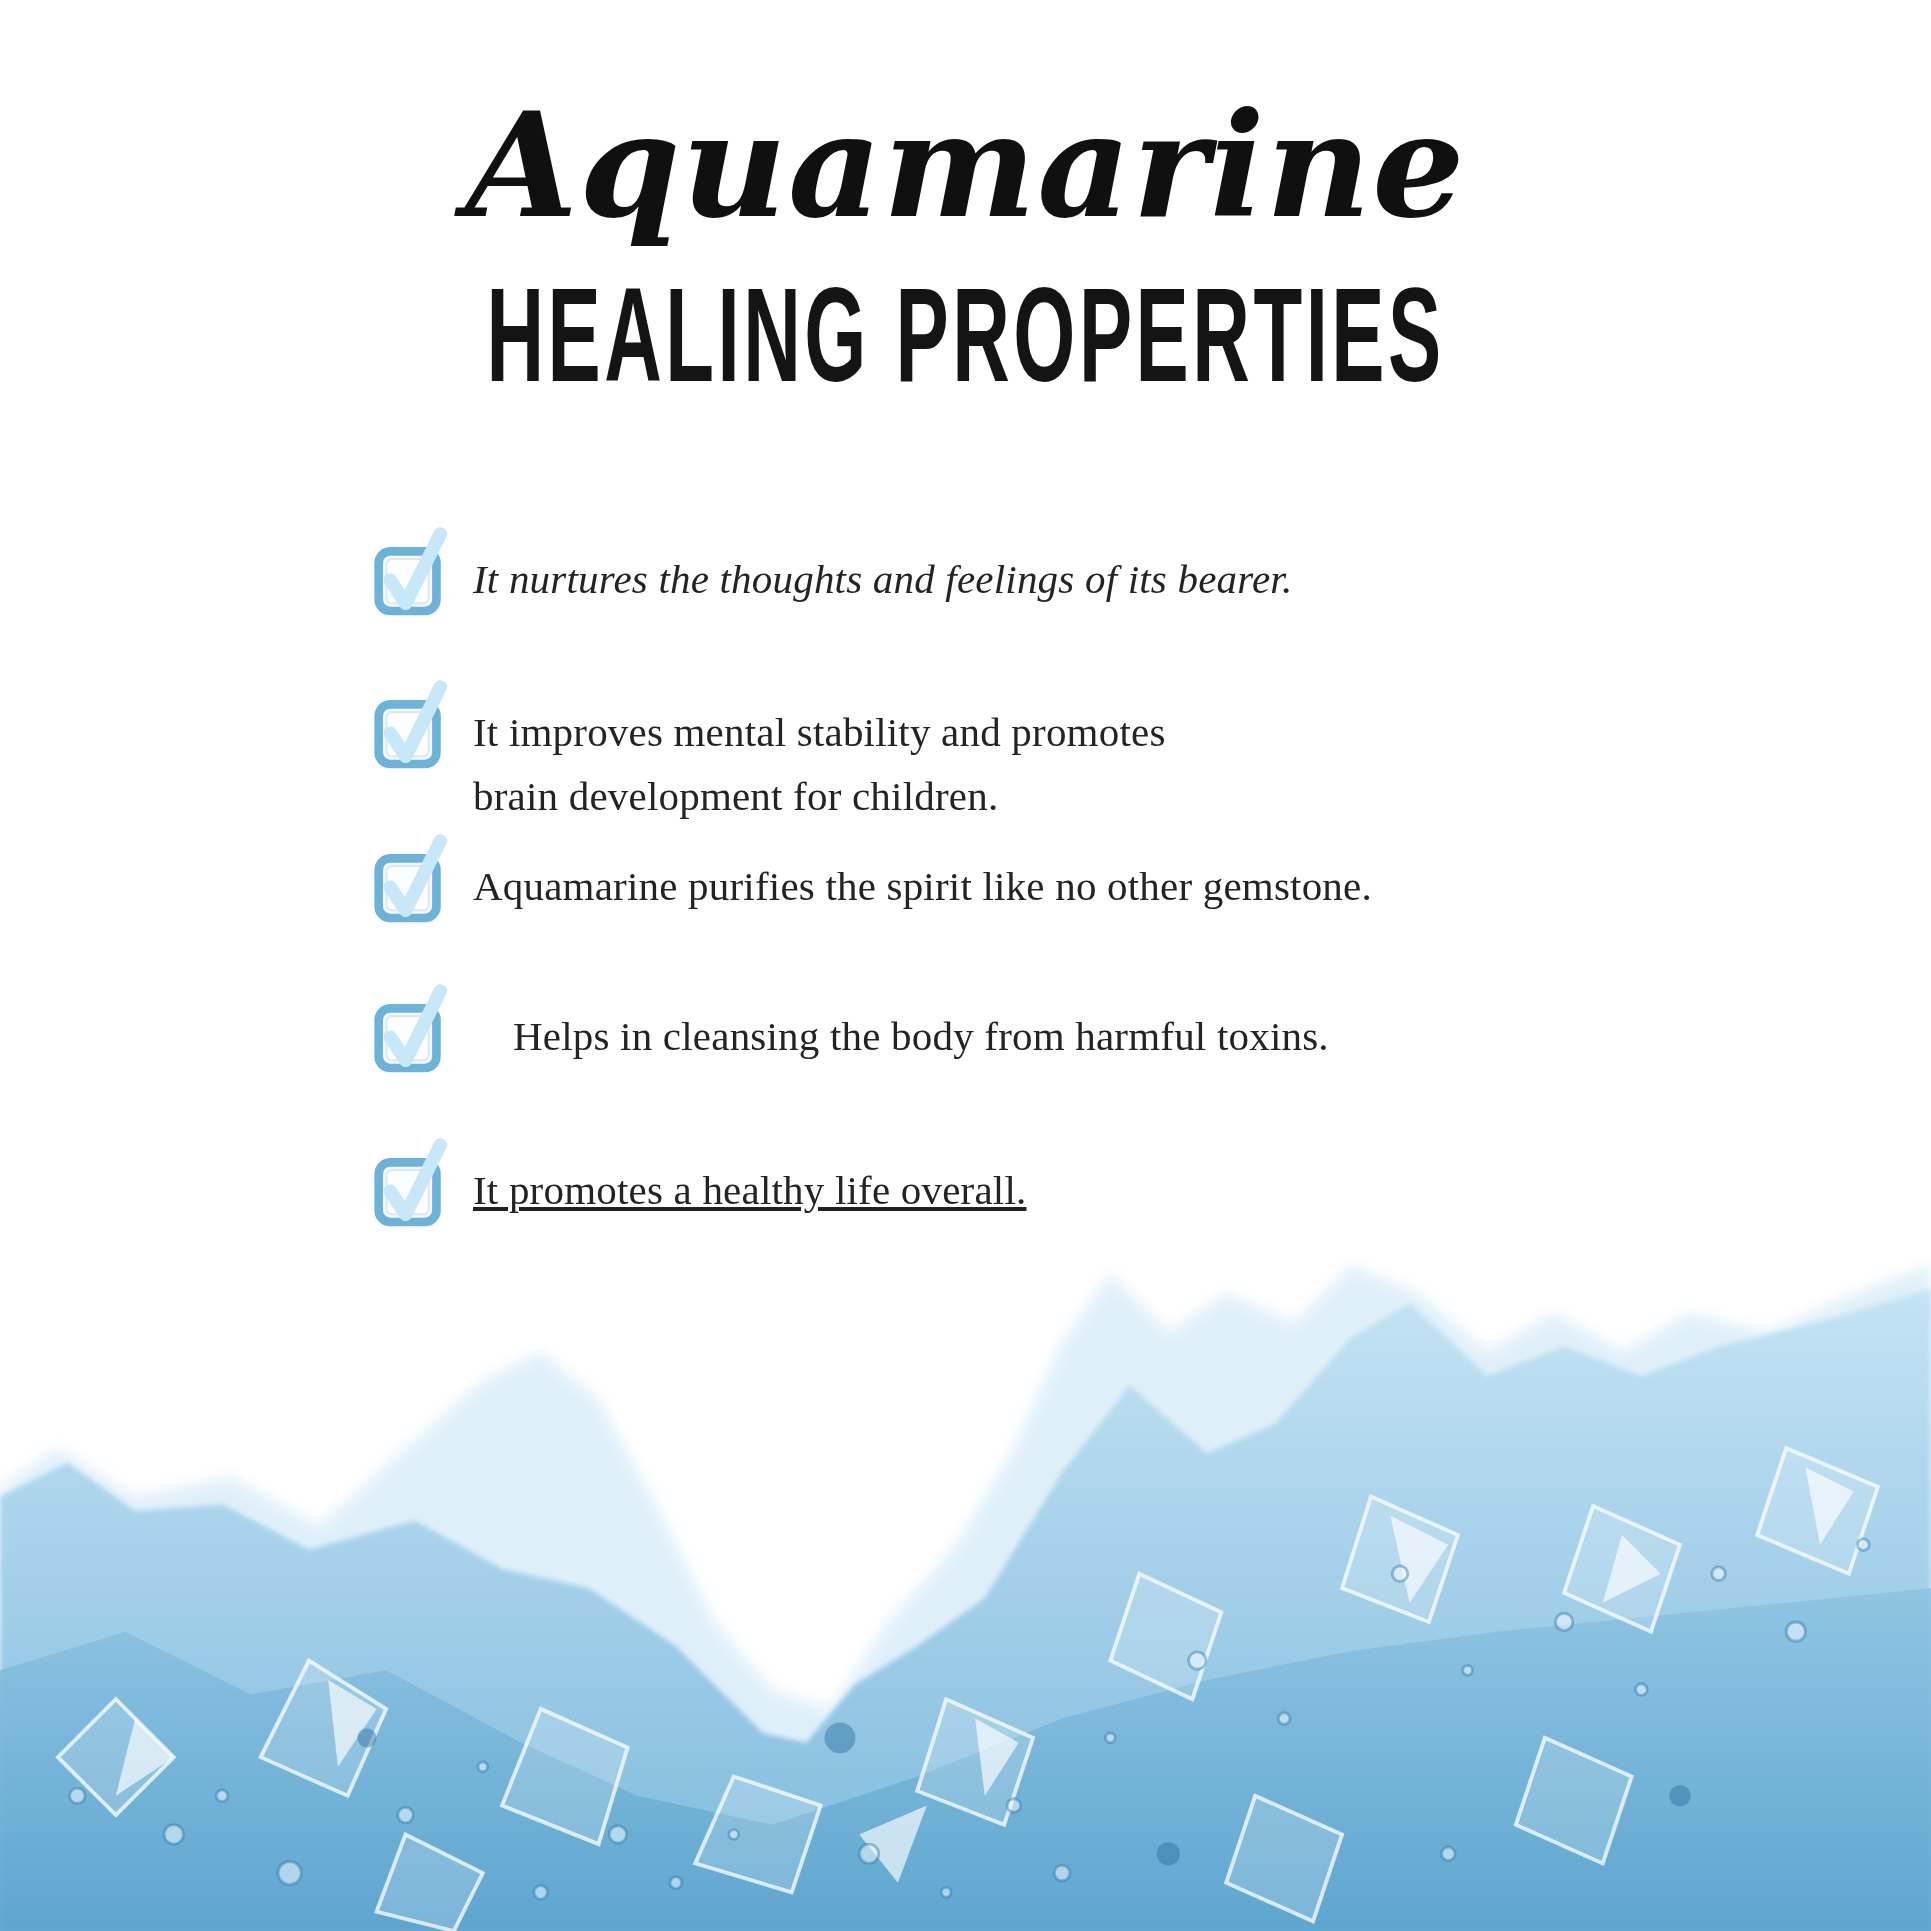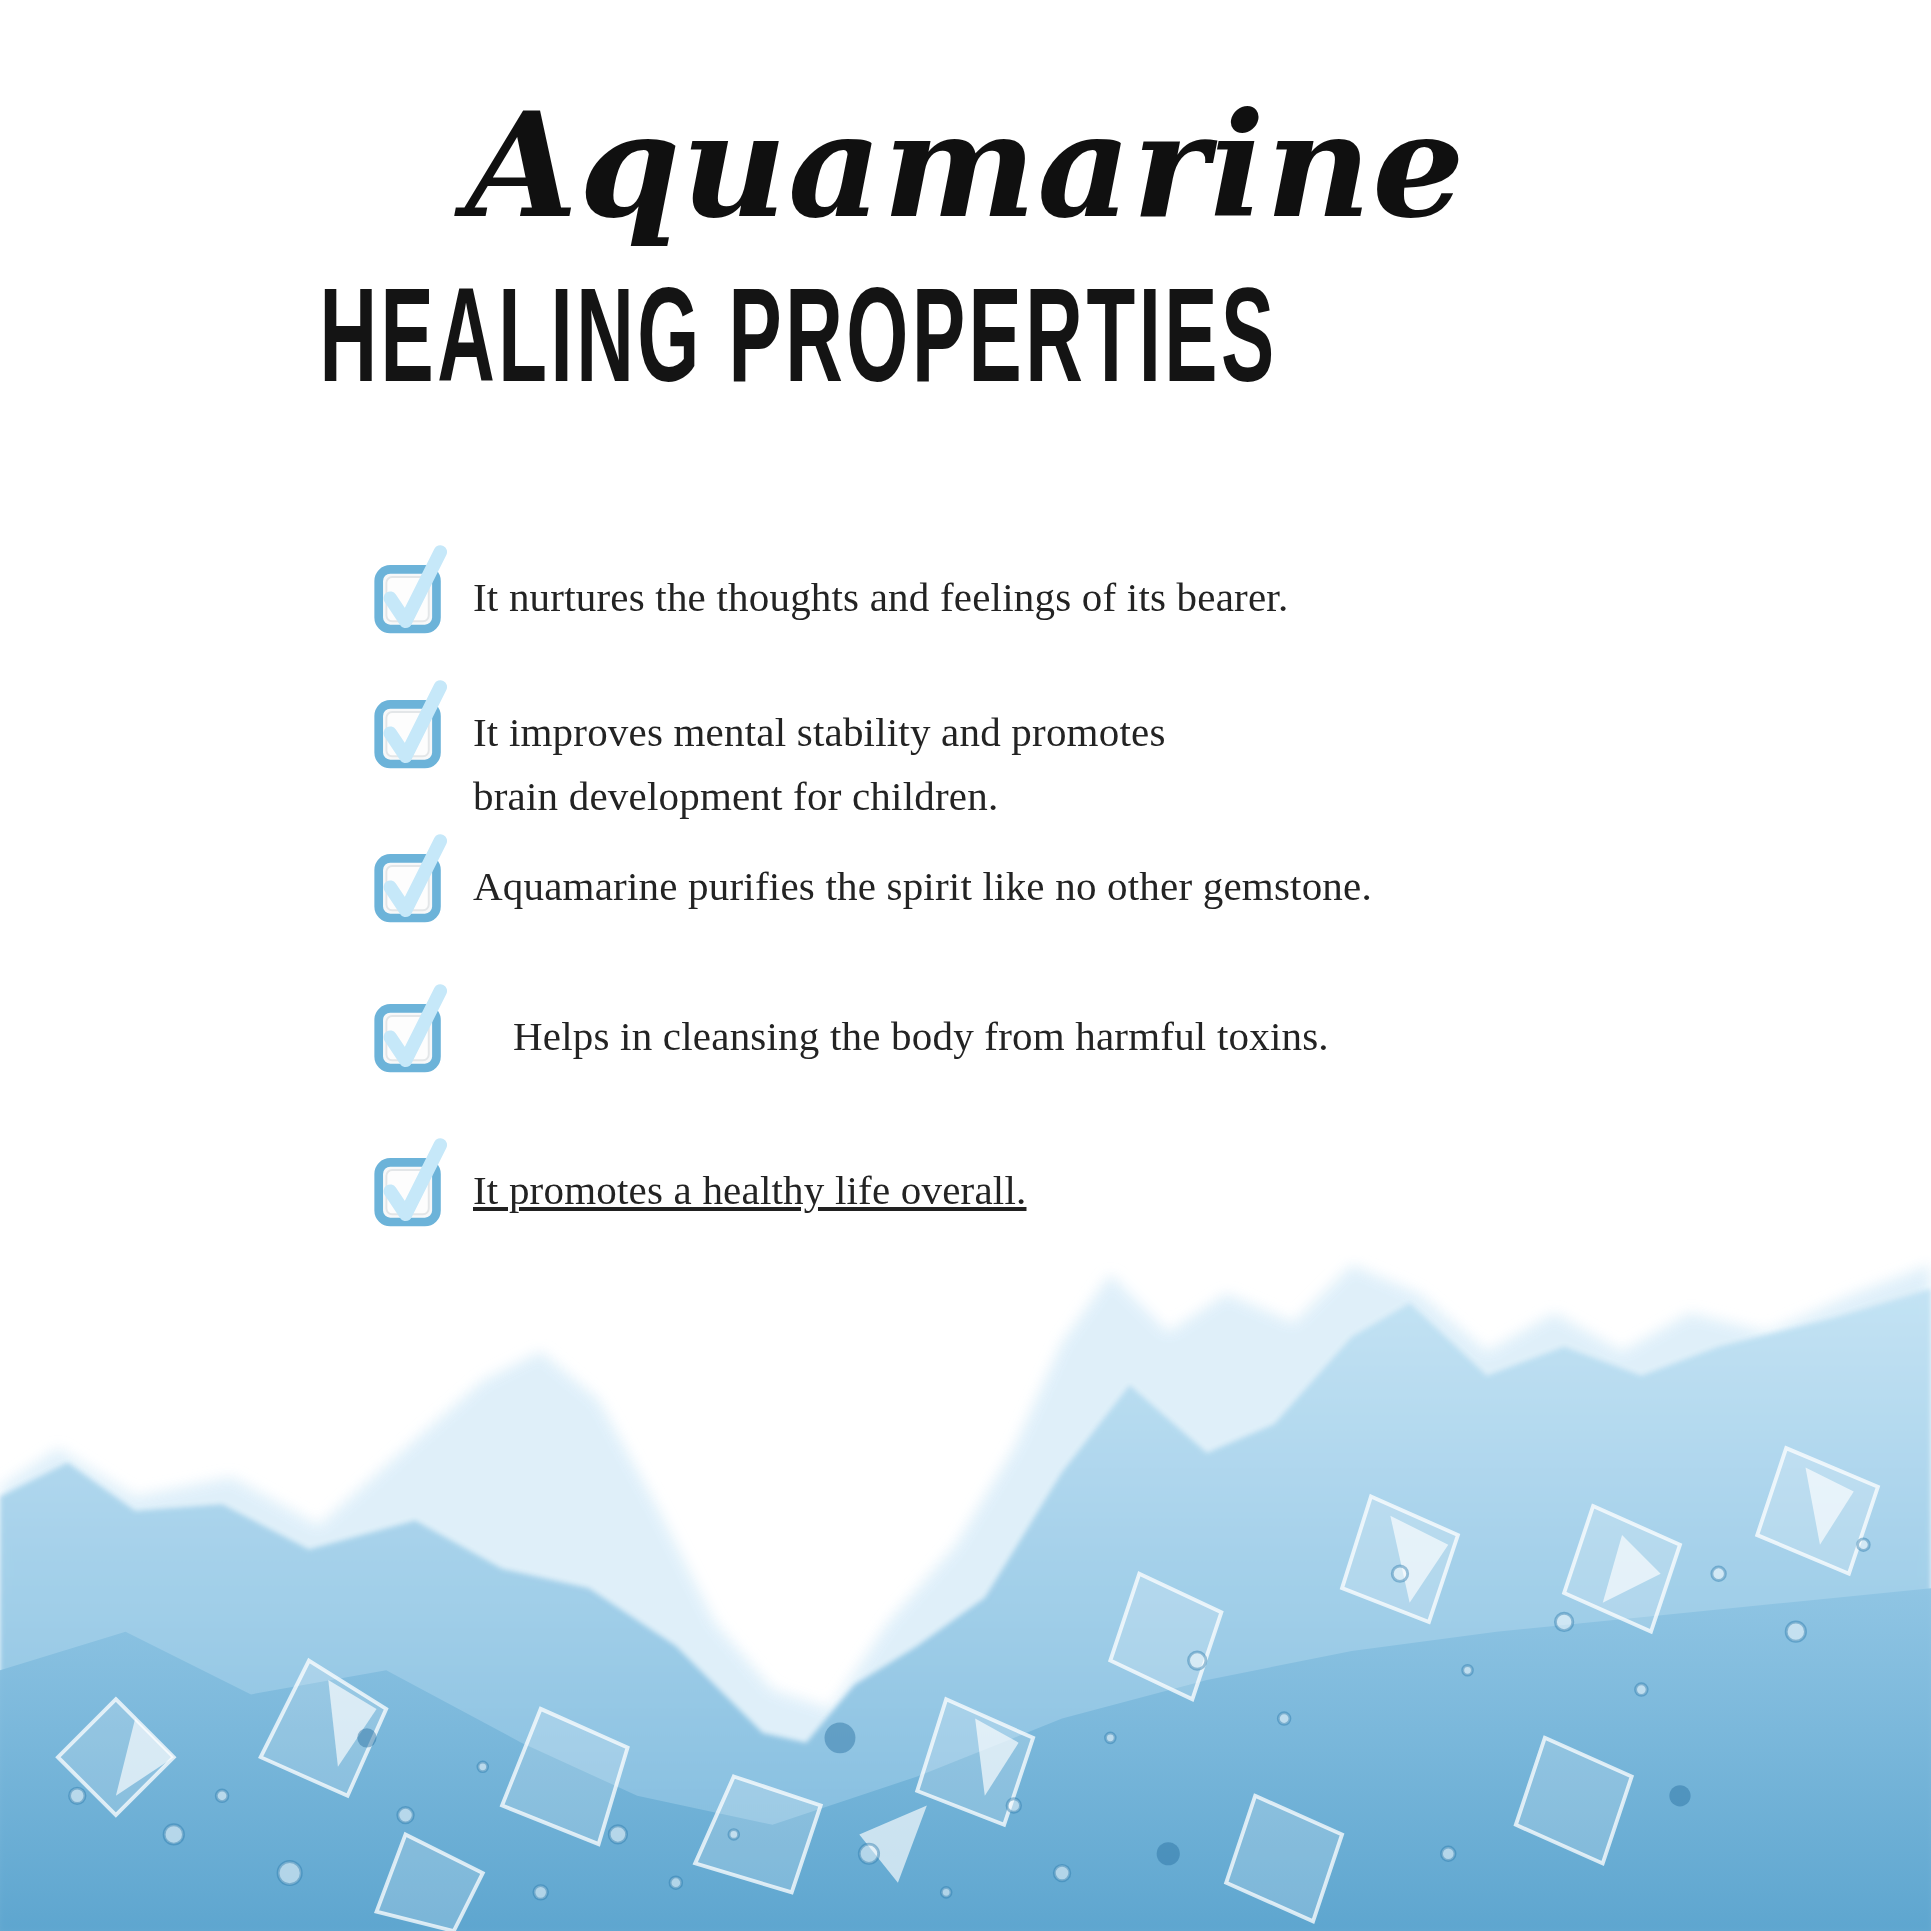--- a/index.html
+++ b/index.html
@@ -20,20 +20,21 @@
     font-weight:700;
     font-size:145px;
     line-height:1.25;
     color:#101010;
     letter-spacing:1px;
     margin:0;
   }
   .subtitle{
     position:absolute;
     top:259px;left:0;width:100%;
+    text-align:center;
     margin:0;
     font-size:0;
   }
   .subtitle .squeeze{
     display:inline-block;
     font-family:"Liberation Sans",sans-serif;
     font-weight:800;
     font-size:133px;
     line-height:1.15;
     letter-spacing:5.8px;
@@ -52,21 +53,21 @@
   .row .txt{
     margin-left:25px;
     margin-top:21px;
     font-family:"Liberation Serif",serif;
     font-size:41px;
     line-height:64px;
     letter-spacing:0.2px;
     color:#232323;
     white-space:pre-line;
   }
-  .r1{top:544px;}
+  .r1{top:526px;font-style:italic;}
   .r2{top:679px;}
   .r3{top:833px;}
   .r4{top:983px;gap:40px;}
   .r5{top:1137px;text-decoration:underline;}
   .ice{
     position:absolute;
     left:0;bottom:0;
     width:1931px;height:676px;
     display:block;
     pointer-events:none;

